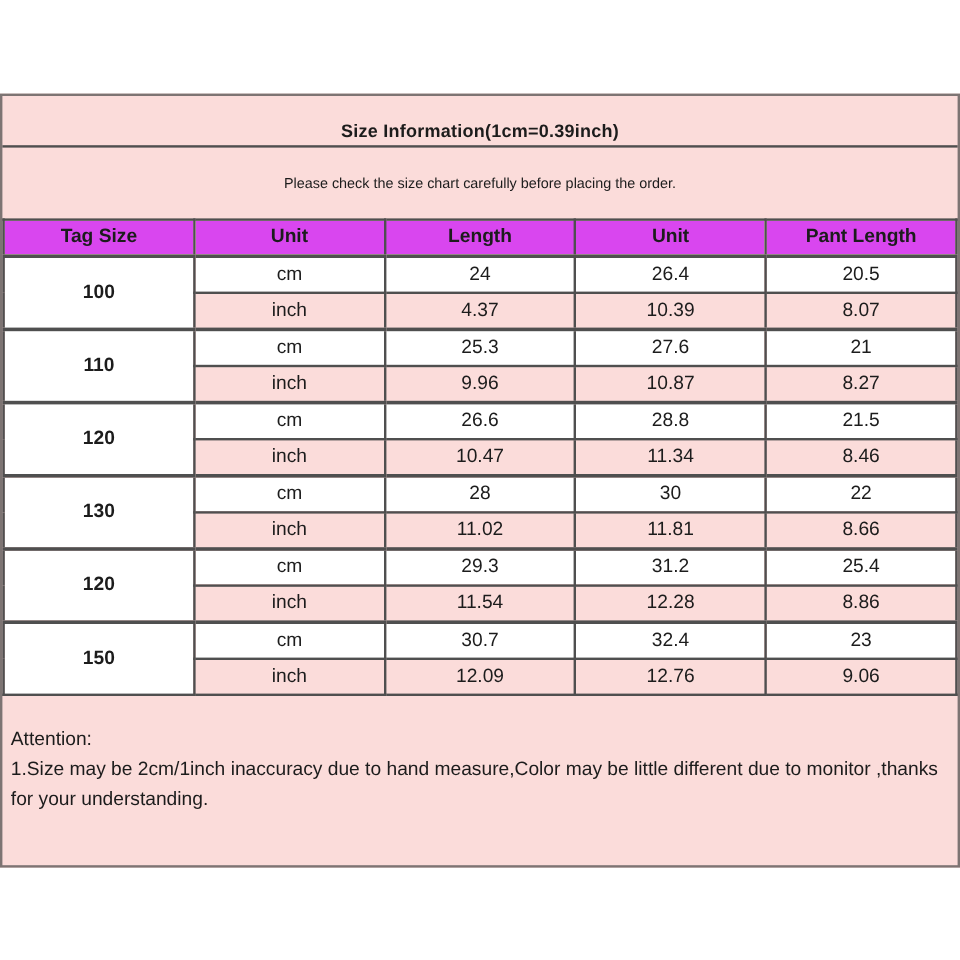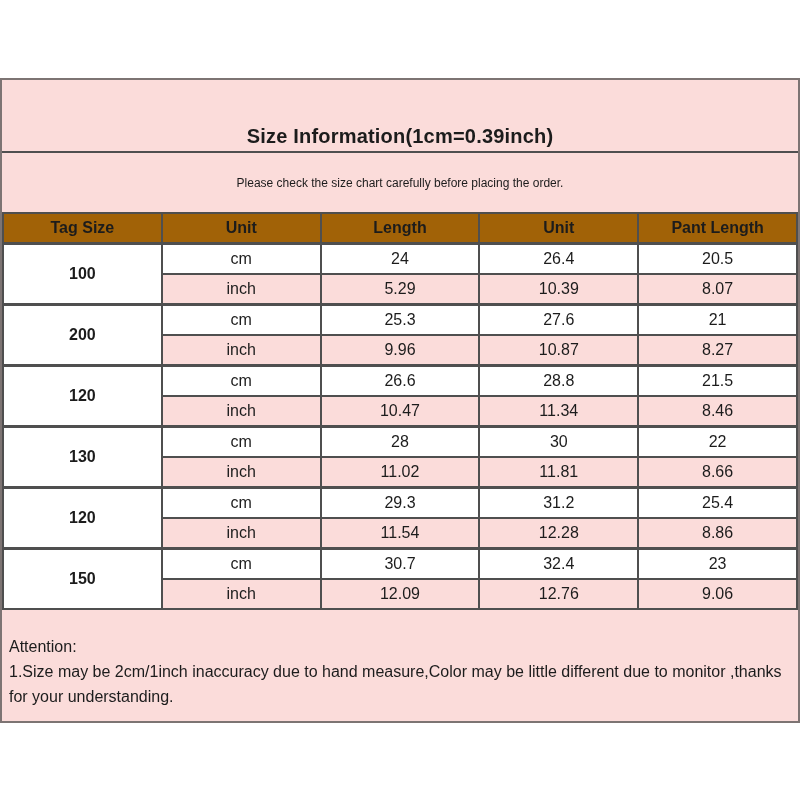--- a/index.html
+++ b/index.html
@@ -18,29 +18,29 @@
   .panel {
     position: absolute;
     top: 78px;
     left: 0;
     width: 796px;
     height: 641px;
     background: #fbdcda;
     border: 2px solid #7d7473;
   }
   .title-row {
-    height: 73px;
+    height: 43px;
     box-sizing: border-box;
     border-bottom: 2px solid #4f4f4f;
     display: flex;
     align-items: flex-end;
     justify-content: center;
     padding-bottom: 3px;
     font-weight: bold;
-    font-size: 20px;
+    font-size: 15px;
     letter-spacing: 0.2px;
   }
   .subtitle-row {
     height: 59px;
     display: flex;
     align-items: center;
     justify-content: center;
     font-size: 12px;
   }
   table.size-table {
@@ -51,21 +51,21 @@
   .size-table th, .size-table td {
     border: 2px solid #4f4f4f;
     text-align: center;
     vertical-align: middle;
     height: 28px;
     padding: 0;
     font-size: 16px;
     overflow: hidden;
   }
   .size-table th {
-    background: #a16207;
+    background: #d946ef;
     font-weight: bold;
   }
   .size-table td.white { background: #ffffff; }
   .size-table td.pink  { background: #fbdcda; }
   .size-table td.tag {
     background: #ffffff;
     font-weight: bold;
   }
   tr.row-cm > td { border-top-width: 3px; }
   .attention {
@@ -103,27 +103,27 @@
 
       <tr class="row-cm">
         <td class="tag" rowspan="2">100</td>
         <td class="white">cm</td>
         <td class="white">24</td>
         <td class="white">26.4</td>
         <td class="white">20.5</td>
       </tr>
       <tr class="row-inch">
         <td class="pink">inch</td>
-        <td class="pink">5.29</td>
+        <td class="pink">4.37</td>
         <td class="pink">10.39</td>
         <td class="pink">8.07</td>
       </tr>
 
       <tr class="row-cm">
-        <td class="tag" rowspan="2">200</td>
+        <td class="tag" rowspan="2">110</td>
         <td class="white">cm</td>
         <td class="white">25.3</td>
         <td class="white">27.6</td>
         <td class="white">21</td>
       </tr>
       <tr class="row-inch">
         <td class="pink">inch</td>
         <td class="pink">9.96</td>
         <td class="pink">10.87</td>
         <td class="pink">8.27</td>

